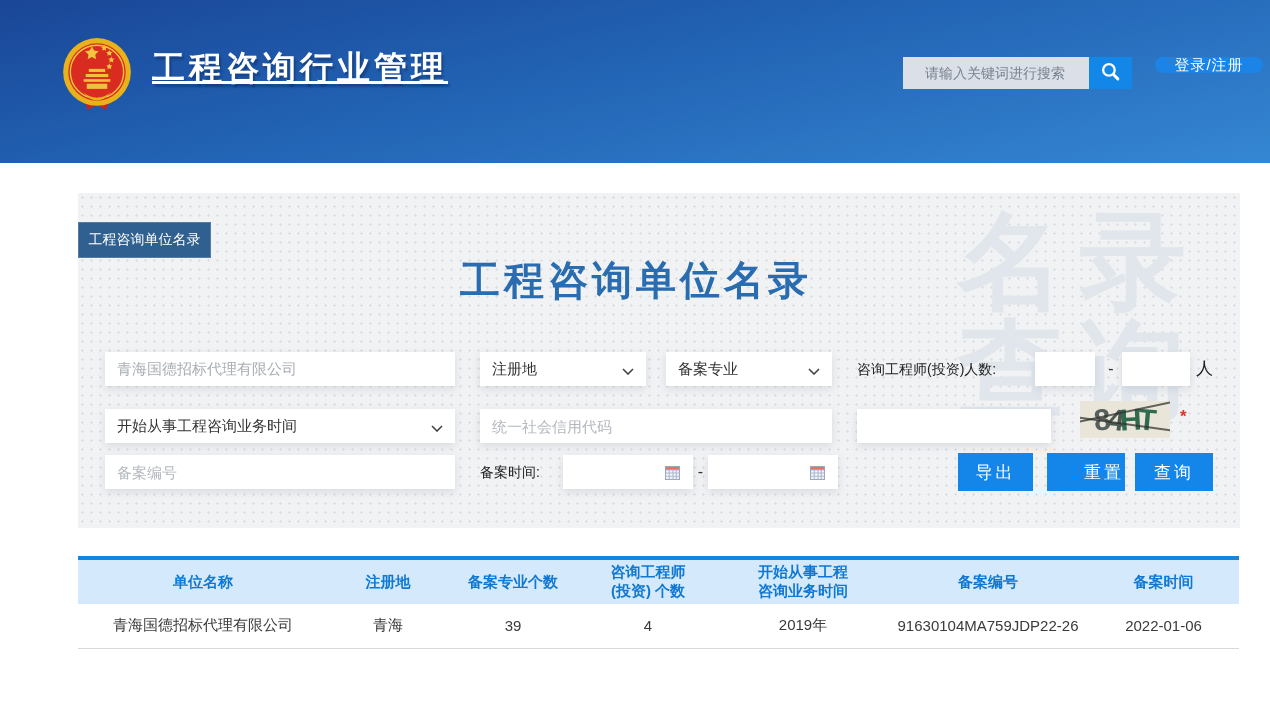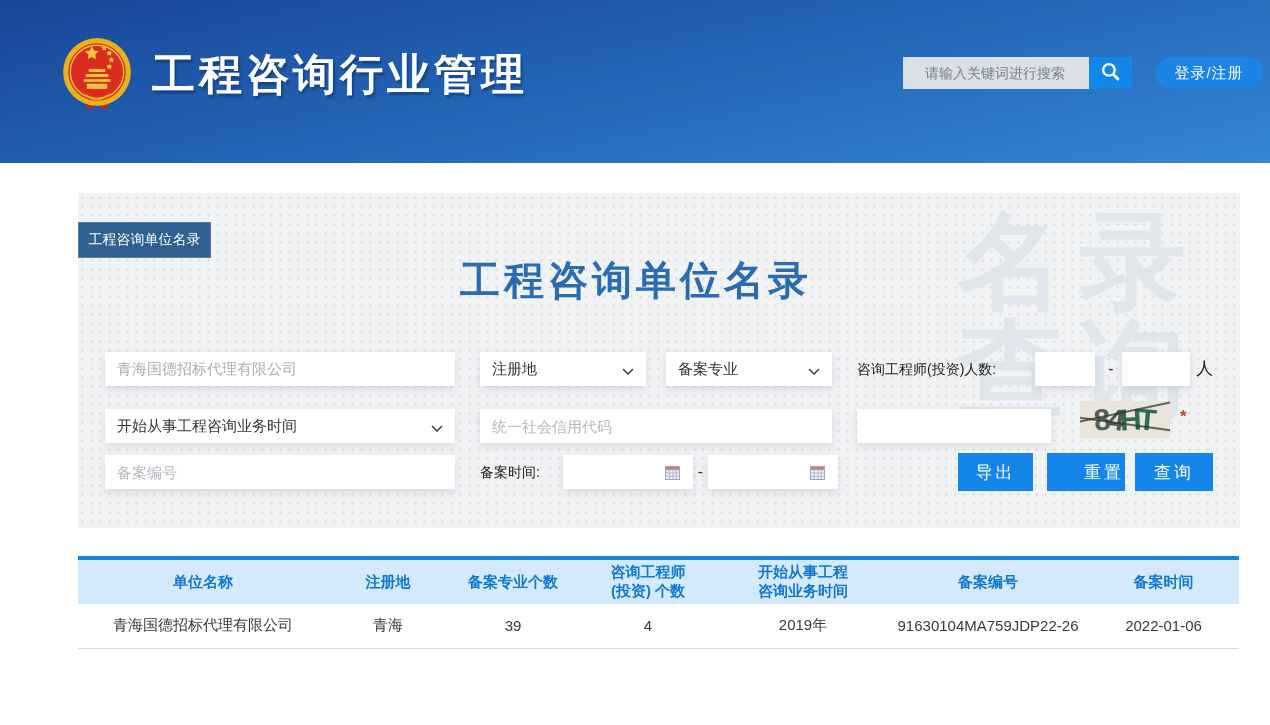--- a/index.html
+++ b/index.html
@@ -9,37 +9,38 @@
     font-family:"Liberation Sans","DejaVu Sans",sans-serif; background:#fff;
   }
 
   
   .hdr {
     position:absolute; left:0; top:0; width:1270px; height:163px;
     background:linear-gradient(168deg,#1a4697 0%,#2263b4 45%,#3587d3 100%);
   }
   .emblem { position:absolute; left:58px; top:34px; width:78px; height:80px; }
   .site-title {
-    position:absolute; left:152px; top:46px; font-size:43px; font-weight:bold;
+    position:absolute; left:152px; top:46px; font-size:33px; font-weight:bold;
     color:#fff; letter-spacing:4px; text-shadow:2px 3px 2px rgba(10,40,90,.45);
     white-space:nowrap;
+    text-decoration:underline;
   }
   .hdr-search-input {
     position:absolute; left:903px; top:57px; width:186px; height:32px;
     background:#dbe0e8; border:none; outline:none; padding:0 22px;
     font-size:14px; color:#333; font-family:inherit;
   }
   .hdr-search-input::placeholder { color:#78828f; }
   .hdr-search-btn {
     position:absolute; left:1089px; top:57px; width:43px; height:32px;
     background:#1287e8; border:none; cursor:pointer;
     display:flex; align-items:center; justify-content:center;
   }
   .login-btn {
-    position:absolute; left:1155px; top:57px; width:108px; height:32px;
+    position:absolute; left:1155px; top:57px; width:108px; height:16px;
     background:#1b84e6; border:none; border-radius:16px; cursor:pointer;
     color:#fff; font-size:15px; letter-spacing:1px; font-family:inherit;
     display:flex; align-items:center; justify-content:center;
   }
 
   
   .panel {
     position:absolute; left:78px; top:193px; width:1162px; height:335px;
     background-color:#f1f2f4;
     background-image:radial-gradient(#dddfe2 1px, rgba(0,0,0,0) 1.2px);

